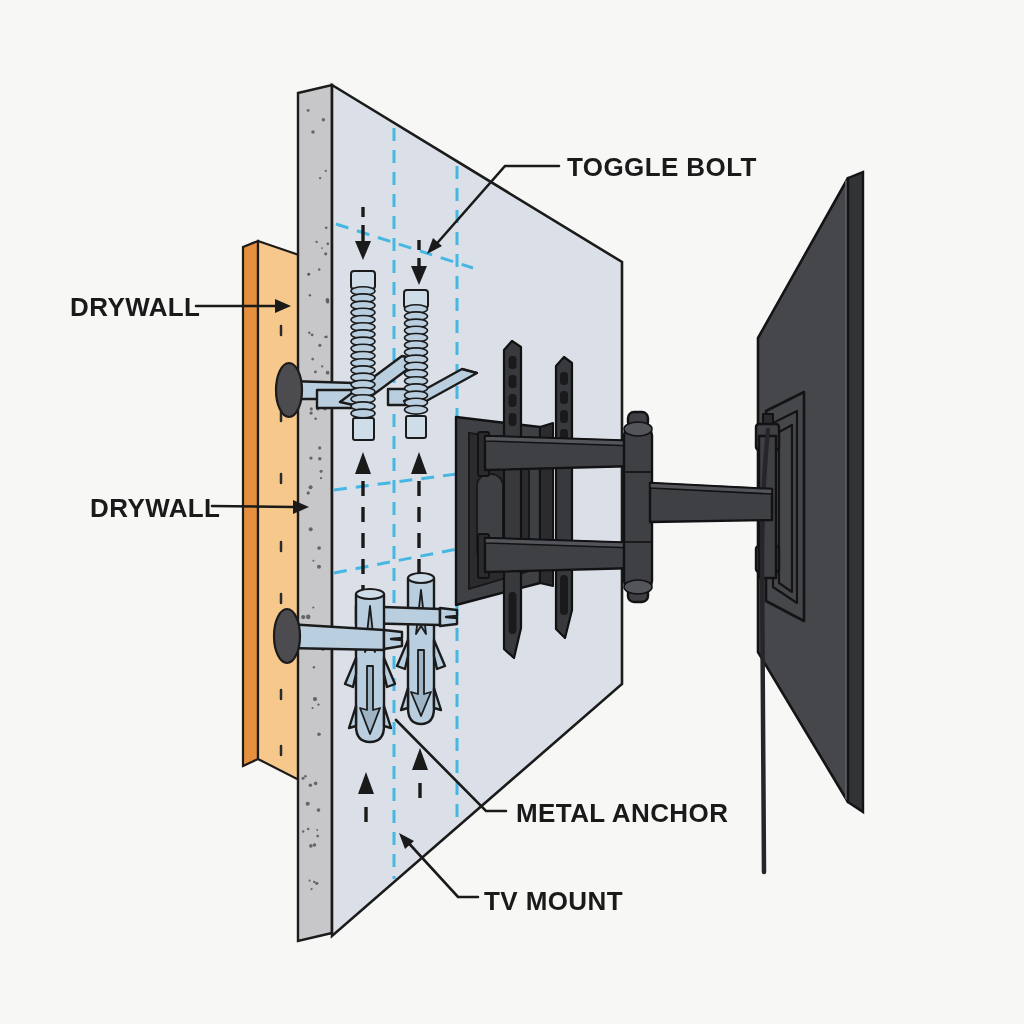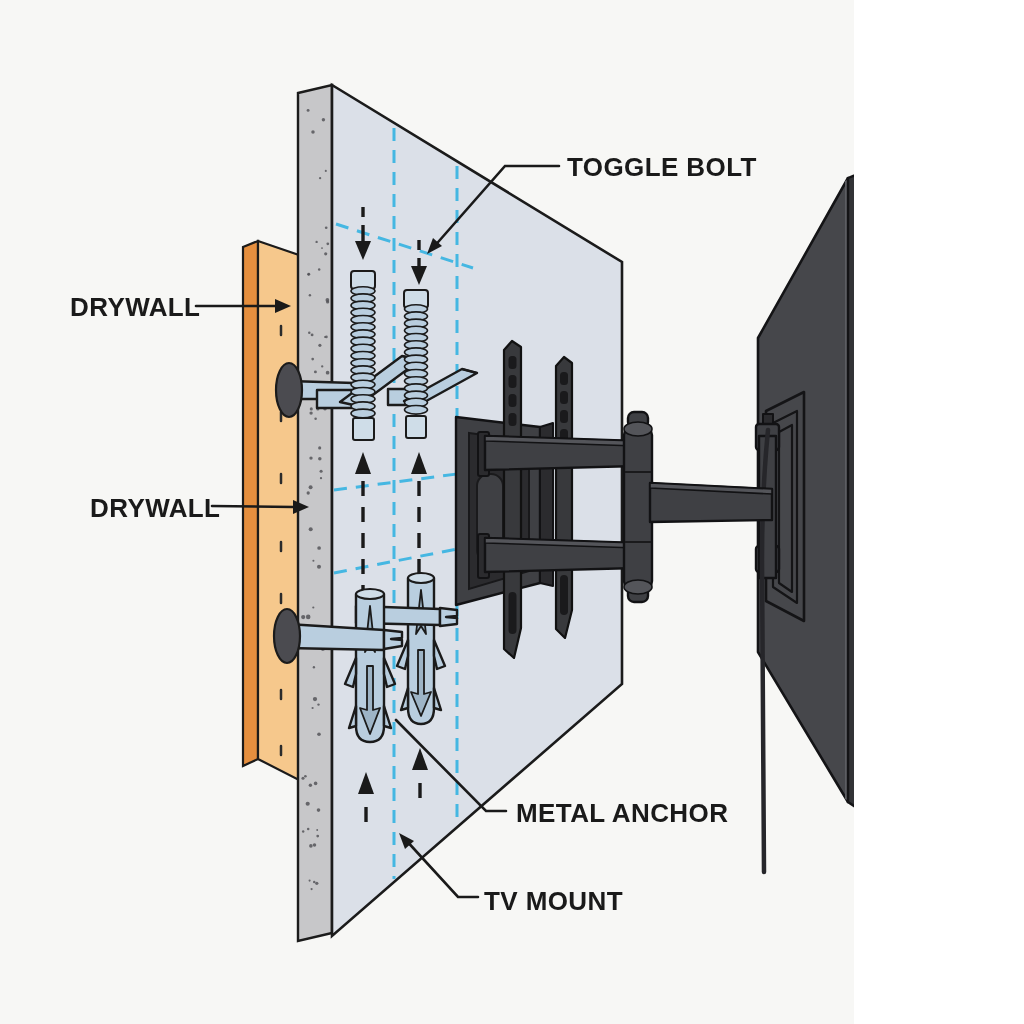--- a/index.html
+++ b/index.html
@@ -1,16 +1,16 @@
 <!DOCTYPE html>
 <html style="--background: #f7f7f5; --annotation: #1a1a1a; --template-line: #45b7e2; --wall-face: #dbe0e8; --drywall-edge: #c7c7c9; --speckle: #4e4e52; --stud-face: #f6c88c; --stud-side: #e58f3f; --steel: #b9cedf; --steel-light: #cfdde8; --washer: #4b4b50; --mount: #3f4044; --mount-dark: #2b2b2e; --mount-light: #54555a; --rail: #38393c; --tv-back: #46474b; --tv-bezel: #323336;"><head>
 <meta charset="utf-8">
 <style>
   html,body{margin:0;padding:0;background:#fff;}
-  .stage{width:854px;height:1024px;position:relative;background:var(--background,#f7f7f5);overflow:hidden;}
+  .stage{width:1024px;height:1024px;position:relative;background:var(--background,#f7f7f5);overflow:hidden;}
   svg{display:block;}
   .ln{stroke:var(--annotation,#1a1a1a);stroke-width:2.6;fill:none;stroke-linecap:round;}
   .hd{fill:var(--annotation,#1a1a1a);stroke:none;}
   .dashK{stroke:var(--annotation,#1a1a1a);stroke-width:3.4;fill:none;stroke-dasharray:15 11;}
   .solidK{stroke:var(--annotation,#1a1a1a);stroke-width:3.4;fill:none;}
   .dashC{stroke:var(--template-line,#45b7e2);stroke-width:3;fill:none;stroke-dasharray:13 9;}
   .steel{fill:var(--steel,#b9cedf);stroke:#1b1b1b;stroke-width:2.4;stroke-linejoin:round;}
   .steelL{fill:var(--steel-light,#cfdde8);stroke:#1b1b1b;stroke-width:2;stroke-linejoin:round;}
   .steelD{fill:#9db4c6;stroke:#1b1b1b;stroke-width:1.8;stroke-linejoin:round;}
   .thread{fill:var(--steel,#b9cedf);stroke:#1b1b1b;stroke-width:1.6;}

